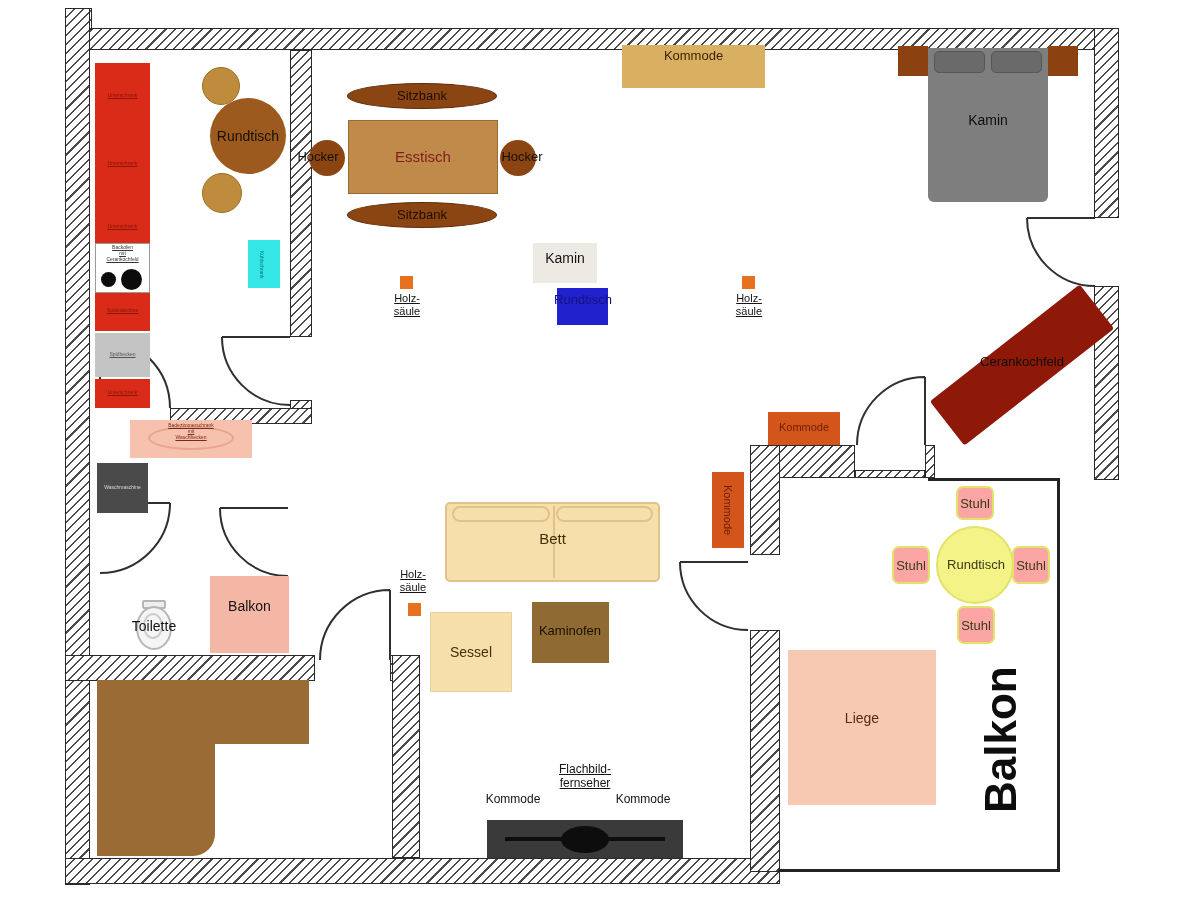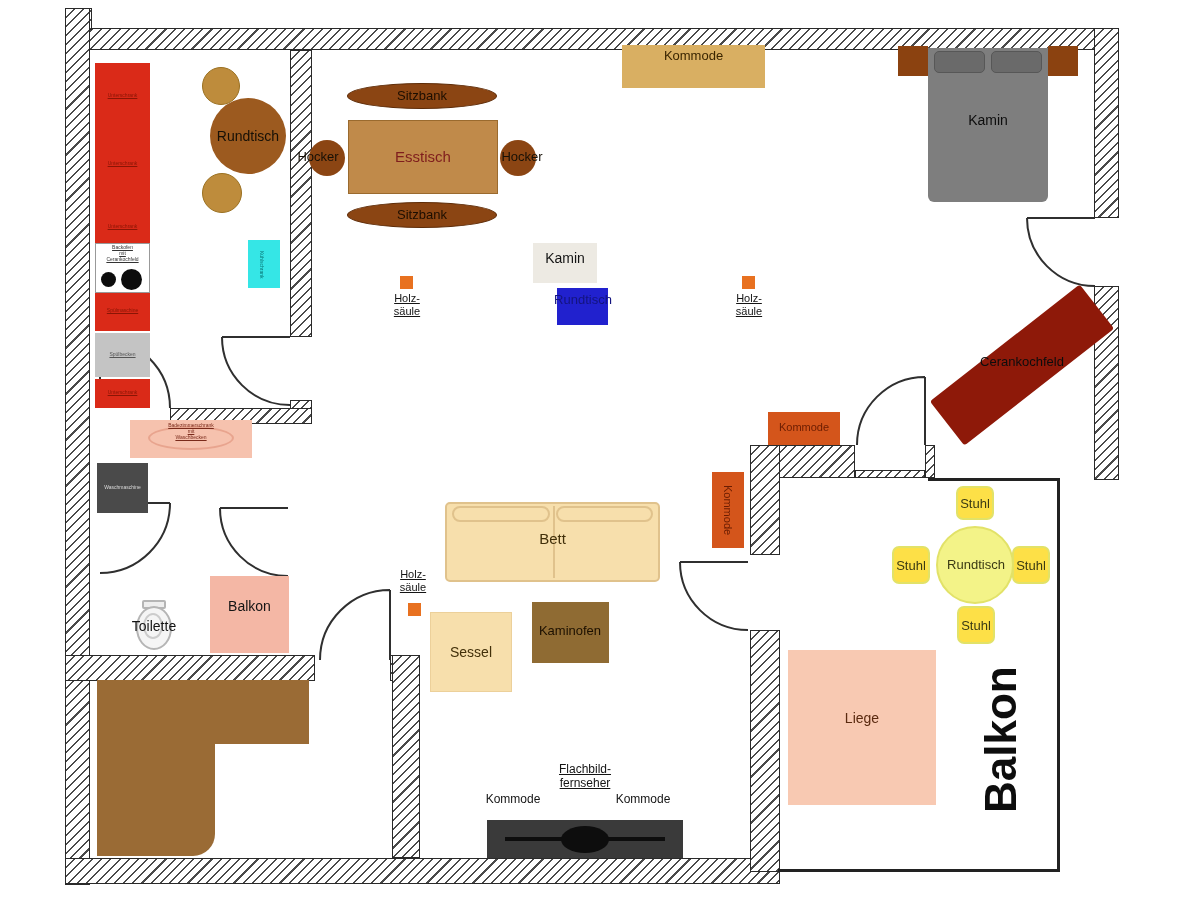--- a/index.html
+++ b/index.html
@@ -9,21 +9,21 @@
         background:repeating-linear-gradient(135deg,#fff 0 5px,#4a4a4a 5px 6.5px);}
   .bline{position:absolute;z-index:3;background:#222;}
   .fur{position:absolute;z-index:4;box-sizing:border-box;}
   .lbl{position:absolute;z-index:6;font-size:14px;color:#141414;text-align:center;line-height:1.15;}
   .ml{white-space:pre-line;text-decoration:underline;}
   .circ{border-radius:50%;}
   .f15{font-size:15px;} .f13{font-size:13px;} .f12{font-size:12px;} .f11{font-size:11px;} .t5{font-size:5px;line-height:1.15;}
   .vert{writing-mode:vertical-rl;}
   #doors{position:absolute;left:0;top:0;z-index:3;}
   .chair{display:flex;align-items:center;justify-content:center;font-size:13px;color:#3a3a14;
-         background:#fde047;border:2px solid #e2e268;border-radius:7px;}
+         background:#fca5a5;border:2px solid #e2e268;border-radius:7px;}
 </style>
 </head>
 <body>
 
 <div id="plan">
 
   <div class="wall" style="left:65px;top:28px;width:1054px;height:22px;"></div>
   <div class="wall" style="left:65px;top:8px;width:27px;height:22px;"></div>
   <div class="wall" style="left:65px;top:8px;width:25px;height:877px;"></div>
   <div class="wall" style="left:65px;top:858px;width:715px;height:26px;"></div>

